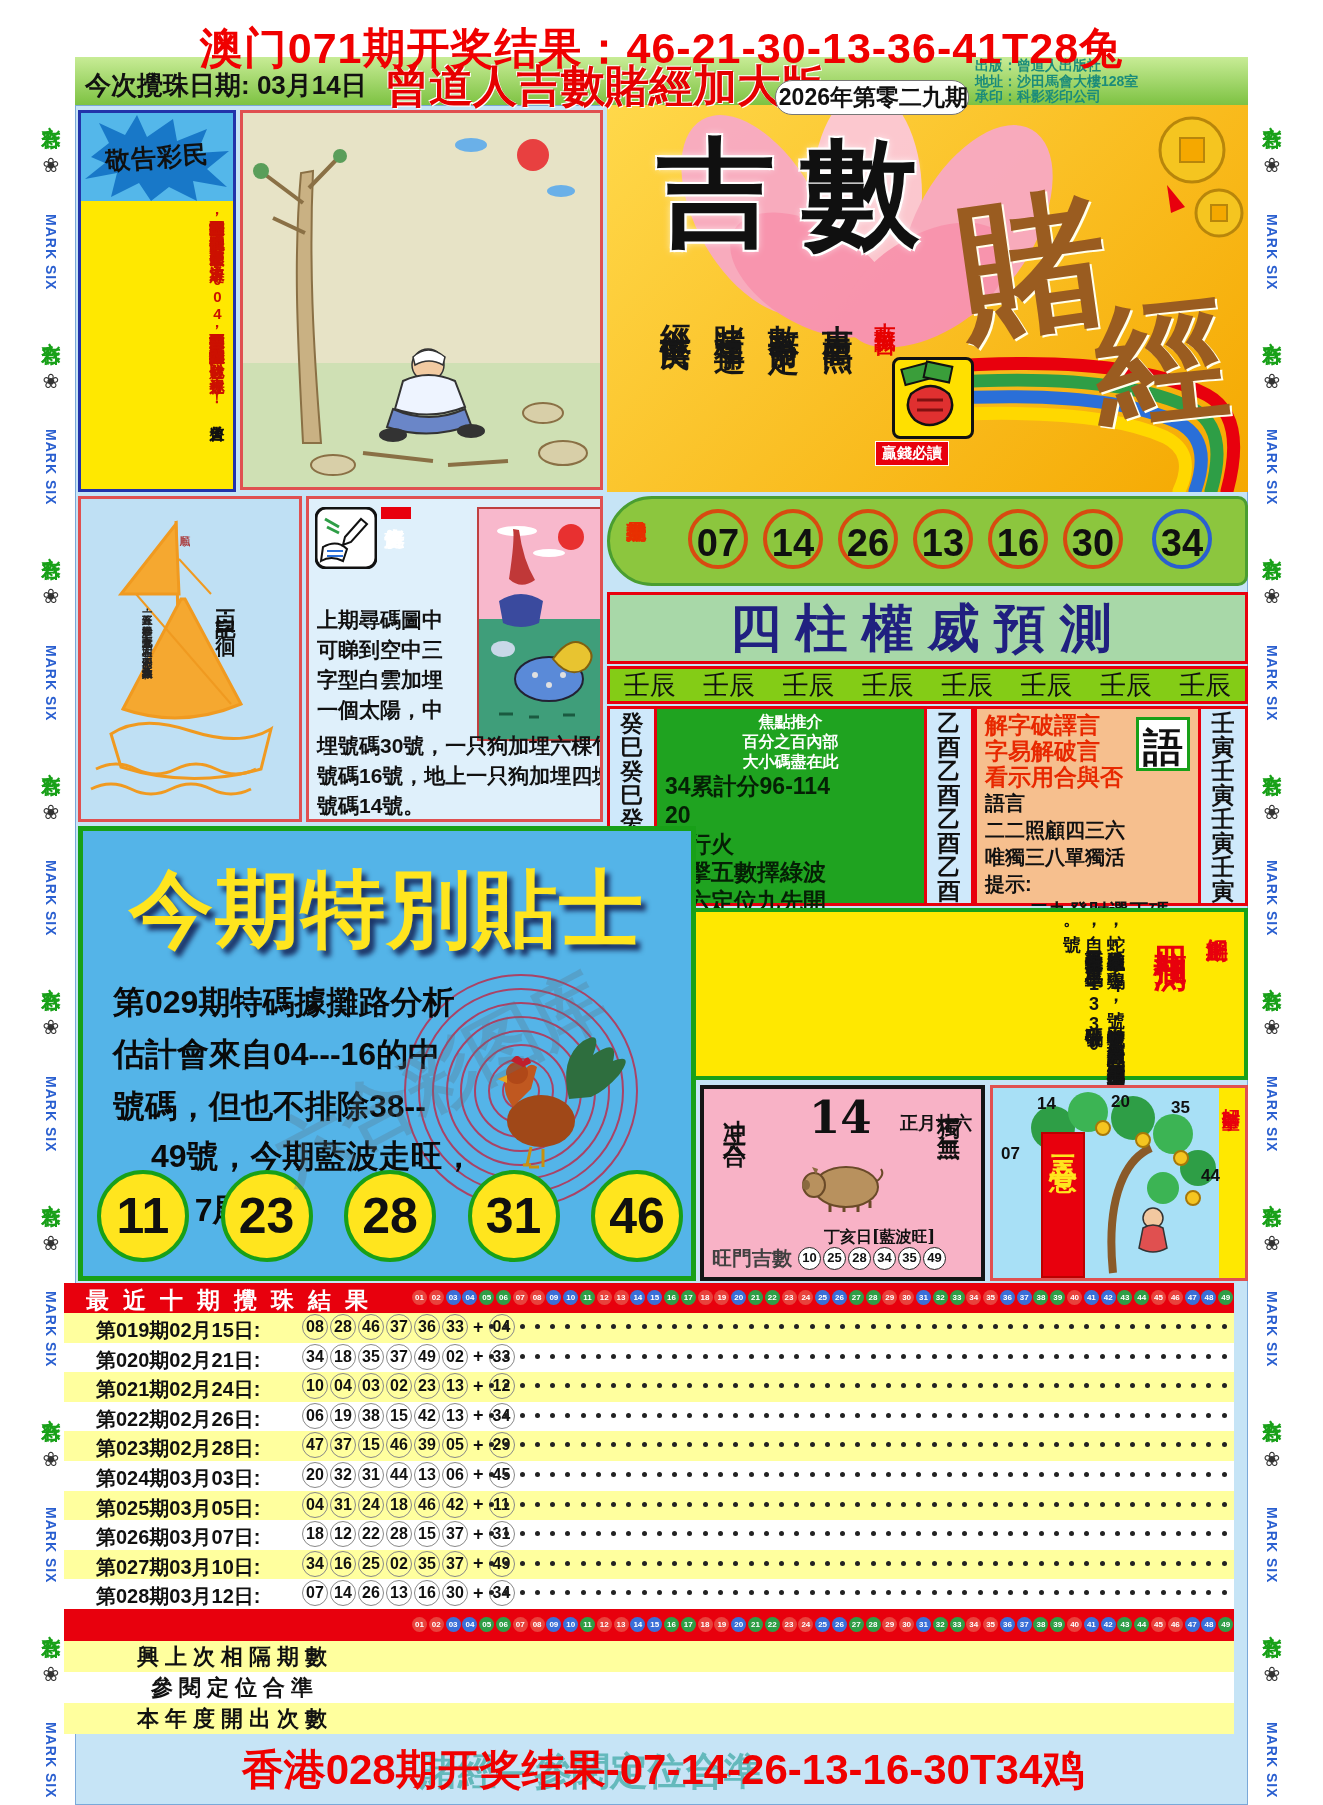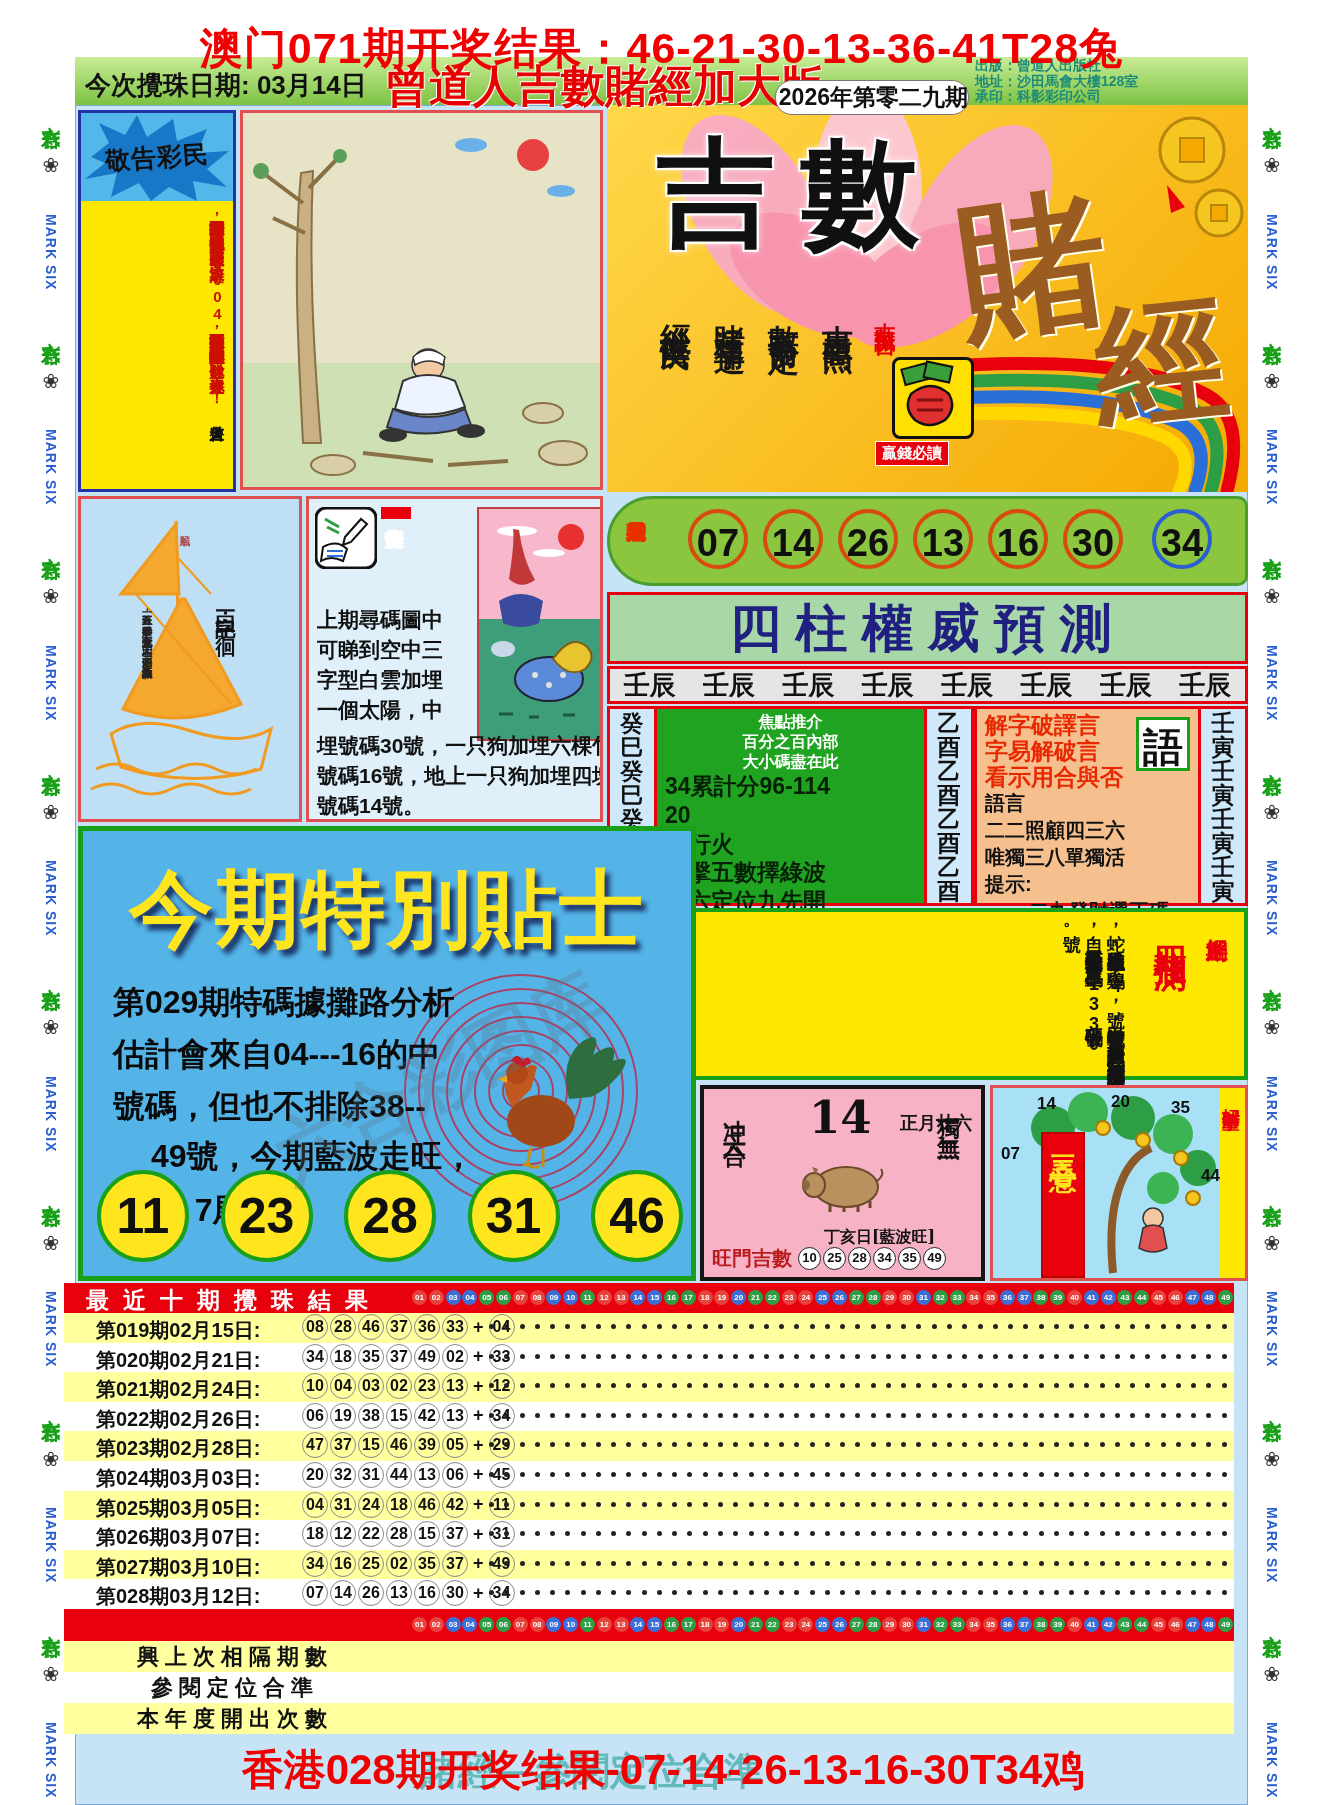--- a/index.html
+++ b/index.html
@@ -53,22 +53,22 @@
   .ld-label{position:absolute;left:16px;top:7px;height:76px;writing-mode:vertical-lr;text-orientation:upright;
             font-size:20px;font-weight:900;color:#e83000;line-height:1.1;}
   .ld-balls{position:absolute;left:78px;top:10px;display:flex;gap:15px;}
   .ring{width:60px;height:60px;border:4px solid #d84a10;border-radius:50%;text-align:center;line-height:60px;
         font-size:38px;font-weight:bold;color:#101010;box-sizing:border-box;}
   .ring.bonus{border-color:#2a5fd0;margin-left:14px;}
   
   .sz-title{left:607px;top:592px;width:641px;height:72px;background:#a8d8a8;border:3px solid #e8000d;box-sizing:border-box;
             text-align:center;font-size:52px;font-weight:900;color:#202080;letter-spacing:14px;line-height:66px;
             font-family:"DejaVu Serif",serif;z-index:2;}
-  .sz-heaven{left:607px;top:666px;width:641px;height:38px;background:#e5e5e5;border:3px solid #e8000d;box-sizing:border-box;
-             display:flex;justify-content:space-around;align-items:center;font-size:26px;font-weight:bold;z-index:2;}
+  .sz-heaven{left:607px;top:666px;width:641px;height:38px;background:#84cc16;border:3px solid #e8000d;box-sizing:border-box;
+             display:flex;justify-content:space-around;align-items:center;font-size:26px;font-weight:normal;z-index:2;}
   .sz-main{left:607px;top:706px;width:641px;height:200px;border:3px solid #e8000d;box-sizing:border-box;display:flex;z-index:2;}
   .stem-col{width:47px;background:#cfe9fb;border-right:3px solid #e8000d;box-sizing:border-box;
             font-size:23px;font-weight:bold;text-align:center;word-break:break-all;line-height:24px;padding-top:2px;}
   .stem-col.last{border-right:none;border-left:3px solid #e8000d;}
   .green-box{width:270px;background:#1fa320;border-right:3px solid #e8000d;box-sizing:border-box;padding:3px 8px;}
   .gb-white{color:#fff;font-size:16px;font-weight:bold;text-align:center;line-height:1.25;}
   .gb-black{color:#052005;font-size:23px;font-weight:bold;line-height:1.25;}
   .orange-box{flex:1;background:#f6bf8e;border-left:3px solid #e8000d;box-sizing:border-box;padding:4px 8px;position:relative;}
   .ob-red{color:#e82800;font-size:23px;font-weight:900;line-height:1.12;}
   .ob-char{position:absolute;right:8px;top:8px;width:54px;height:54px;background:#fff;border:3px solid #18a018;
@@ -108,21 +108,21 @@
   
   .pigbox{left:700px;top:1085px;width:285px;height:196px;background:#f8b2c6;border:4px solid #151515;box-sizing:border-box;z-index:2;}
   .pig-big{position:absolute;left:105px;top:2px;font-size:45px;font-weight:bold;font-family:"DejaVu Serif",serif;}
   .pig-date{position:absolute;left:160px;top:22px;font-size:18px;font-weight:bold;font-family:"DejaVu Serif",serif;margin-left:36px;}
   .pig-left{position:absolute;left:16px;top:12px;writing-mode:vertical-rl;text-orientation:upright;font-size:23px;
             font-weight:bold;font-family:"DejaVu Serif",serif;letter-spacing:8px;}
   .pig-right{position:absolute;right:16px;top:12px;writing-mode:vertical-rl;text-orientation:upright;font-size:23px;
              font-weight:bold;font-family:"DejaVu Serif",serif;letter-spacing:8px;}
   .pig-day{position:absolute;left:120px;top:138px;font-size:16px;font-weight:bold;font-family:"DejaVu Serif",serif;}
   .pig-lucky{position:absolute;left:8px;bottom:5px;display:flex;align-items:center;gap:2px;}
-  .pig-lucky-label{color:#b91c1c;font-size:20px;font-weight:900;margin-right:4px;}
+  .pig-lucky-label{color:#404040;font-size:20px;font-weight:900;margin-right:4px;}
   .mini-circle{width:23px;height:23px;border-radius:50%;background:#fff;border:1.5px solid #222;box-sizing:border-box;
                text-align:center;line-height:20px;font-size:13px;font-weight:bold;}
   .boybox{left:990px;top:1085px;width:258px;height:196px;background:#a8e0f6;border:3px solid #e05050;box-sizing:border-box;overflow:hidden;z-index:2;}
   .boy-strip{position:absolute;right:0;top:0;width:26px;height:100%;background:#ffe800;}
   .boy-label{position:absolute;right:2px;top:6px;writing-mode:vertical-rl;text-orientation:upright;color:#e8000d;
              font-size:18px;font-weight:900;letter-spacing:2px;}
   .boy-banner{position:absolute;left:48px;top:44px;width:40px;height:142px;background:#e8000d;border:2px solid #b00;
               display:flex;justify-content:center;}
   .boy-banner span{writing-mode:vertical-rl;text-orientation:upright;color:#ffe51e;font-size:27px;font-weight:900;letter-spacing:3px;}
   .boy-num{position:absolute;font-size:17px;font-weight:bold;color:#101010;}

